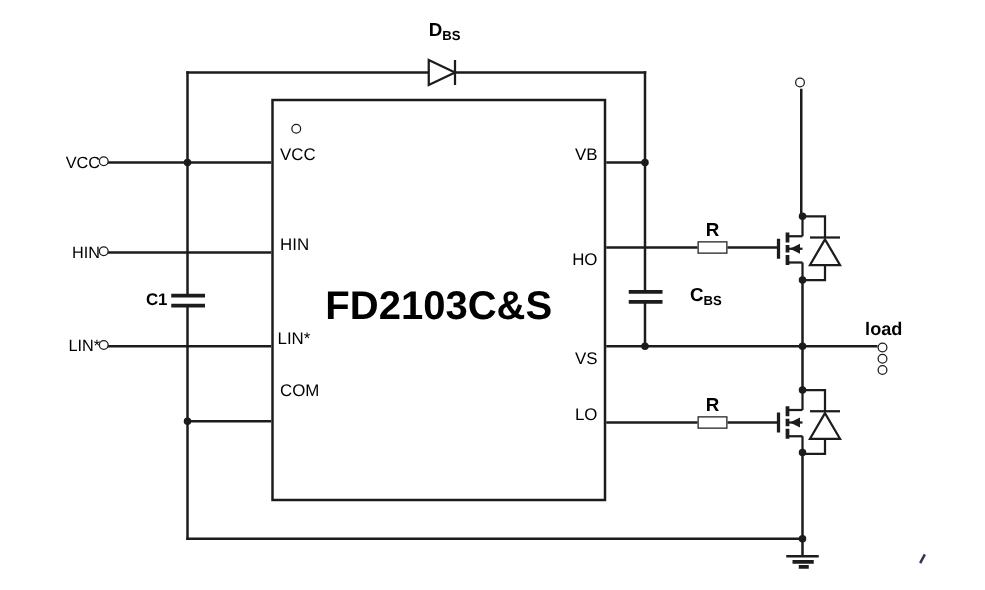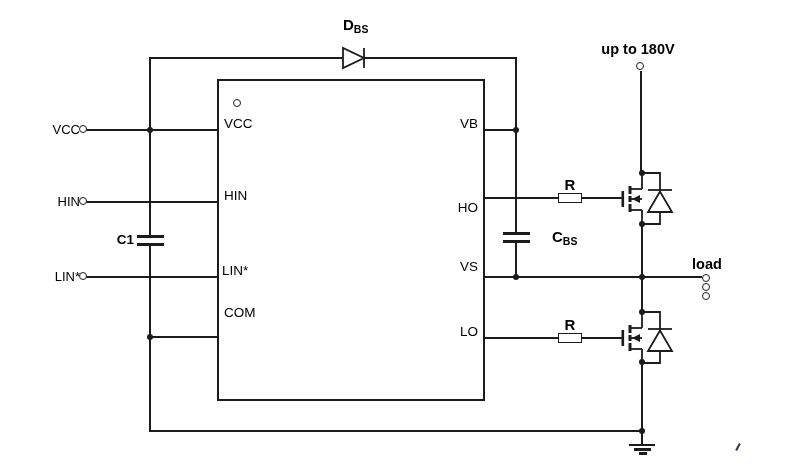--- a/index.html
+++ b/index.html
@@ -51,40 +51,40 @@
   <div class="wire" style="left:483px;top:337px;width:76px;height:2px"></div>
   <div class="wire" style="left:581px;top:337px;width:42px;height:2px"></div>
 
   <div class="wire" style="left:640px;top:71px;width:2px;height:102px"></div>
   <div class="wire" style="left:641px;top:223px;width:2px;height:90px"></div>
   <div class="wire" style="left:641px;top:361px;width:2px;height:70px"></div>
   <div class="wire" style="left:641px;top:430px;width:2px;height:15px"></div>
 
   <div class="icbox"></div>
   <div class="term" style="left:233px;top:99px"></div>
+  <div class="partno">FD2103C&amp;S</div>
 
   <span class="pinlbl" style="left:224px;top:116px">VCC</span>
   <span class="pinlbl" style="left:224px;top:188px">HIN</span>
   <span class="pinlbl" style="left:222px;top:263px">LIN*</span>
   <span class="pinlbl" style="left:224px;top:305px">COM</span>
   <span class="pinlbl right" style="left:428px;top:116px;width:50px">VB</span>
   <span class="pinlbl right" style="left:428px;top:200px;width:50px">HO</span>
-  <span class="pinlbl right" style="left:428px;top:259px;width:50px">VS</span>
+  <span class="pinlbl right" style="left:428px;top:279px;width:50px">VS</span>
   <span class="pinlbl right" style="left:428px;top:324px;width:50px">LO</span>
 
   <span class="lbl right" style="left:36px;top:122px;width:44px">VCC</span>
   <div class="term" style="left:79px;top:125px"></div>
 
   <span class="lbl right" style="left:36px;top:194px;width:44px">HIN</span>
   <div class="term" style="left:79px;top:197px"></div>
 
   <span class="lbl right" style="left:34px;top:269px;width:46px">LIN*</span>
   <div class="term" style="left:79px;top:272px"></div>
 
-  <span class="blbl center" style="left:583px;top:41px;width:110px">up to 180V</span>
   <div class="term" style="left:636px;top:62px"></div>
 
   <span class="blbl center" style="left:687px;top:256px;width:40px">load</span>
   <div class="term" style="left:702px;top:274px"></div>
   <div class="term" style="left:702px;top:283px"></div>
   <div class="term" style="left:702px;top:292px"></div>
 
   <span class="blbl" style="left:343px;top:17px;font-size:15px"><span>D</span><span class="sub">BS</span></span>
   <svg style="left:336px;top:42px" width="40" height="32" viewBox="0 0 40 32">
     <polygon points="7,6 7,26 28,16" fill="#fff" stroke="#1c1c1c" stroke-width="1.8"></polygon>

